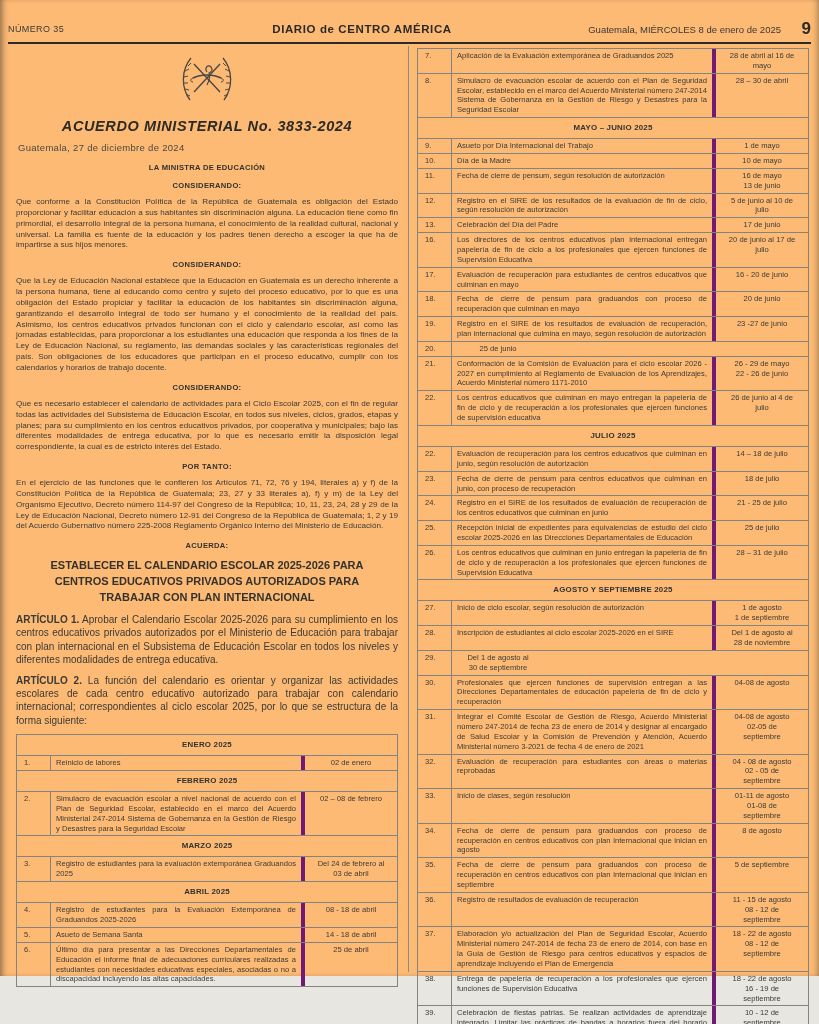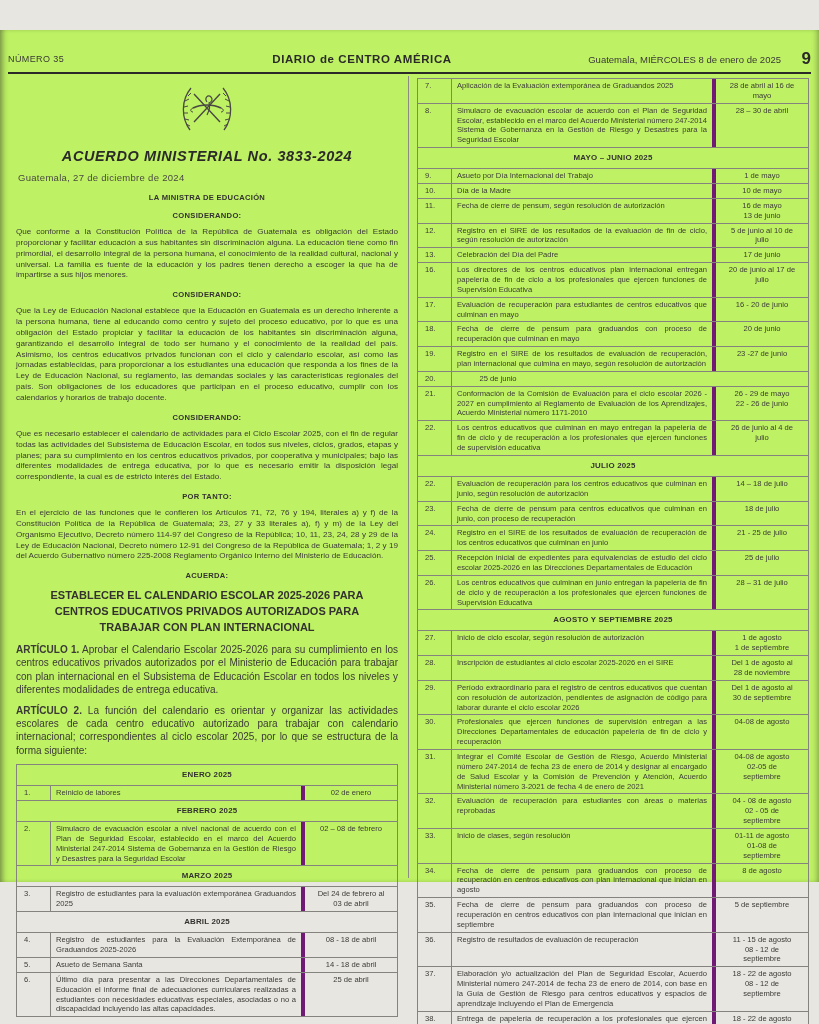--- a/index.html
+++ b/index.html
@@ -1,18 +1,18 @@
 <!DOCTYPE html>
 <html lang="es"><head>
 <meta charset="utf-8">
 <style>
   html,body{margin:0;padding:0;background:#e8e6e1;}
   body{width:819px;height:1024px;overflow:hidden;font-family:"Liberation Sans",sans-serif;color:#2e2d2b;}
-  .page{position:relative;width:819px;height:852px;background:#bef264;
-        box-shadow:inset 6px 0 6px -4px rgba(40,38,35,.55), inset -5px 0 6px -4px rgba(40,38,35,.45);margin-top:30px;}
+  .page{position:relative;width:819px;height:976px;background:#fdba74;
+        box-shadow:inset 6px 0 6px -4px rgba(40,38,35,.55), inset -5px 0 6px -4px rgba(40,38,35,.45);}
   
   .masthead{position:absolute;top:16px;left:8px;right:8px;height:26px;
             border-bottom:2px solid #2b2a28;display:flex;align-items:center;}
   .masthead::after{content:"";position:absolute;left:0;right:0;bottom:-4px;border-bottom:1px solid #2b2a28;opacity:.0;}
   .mh-left{width:170px;font-size:9px;letter-spacing:.4px;color:#3a3936;}
   .mh-center{flex:1;text-align:center;font-weight:bold;font-size:11.5px;letter-spacing:.6px;color:#2b2a28;}
   .mh-right{width:235px;text-align:right;font-size:9.5px;color:#3a3936;}
   .mh-page{width:30px;text-align:right;font-size:17px;font-weight:bold;color:#2b2a28;}
   
   .columns{position:absolute;top:46px;left:10px;right:8px;bottom:4px;display:flex;}
@@ -250,21 +250,20 @@
 1 de septiembre</div>
           </div>
           <div class="cal-row">
             <div class="cal-num">28.</div>
             <div class="cal-act">Inscripción de estudiantes al ciclo escolar 2025-2026 en el SIRE</div>
             <div class="cal-date">Del 1 de agosto al
 28 de noviembre</div>
           </div>
           <div class="cal-row">
             <div class="cal-num">29.</div>
-            <div class="cal-act">Período extraordinario para el registro de centros educativos que cuentan con resolución de autorización, pendientes de asignación de código para laborar durante el ciclo escolar 2026</div>
             <div class="cal-date">Del 1 de agosto al
 30 de septiembre</div>
           </div>
           <div class="cal-row">
             <div class="cal-num">30.</div>
             <div class="cal-act">Profesionales que ejercen funciones de supervisión entregan a las Direcciones Departamentales de educación papelería de fin de ciclo y recuperación</div>
             <div class="cal-date">04-08 de agosto</div>
           </div>
           <div class="cal-row">
             <div class="cal-num">31.</div>

